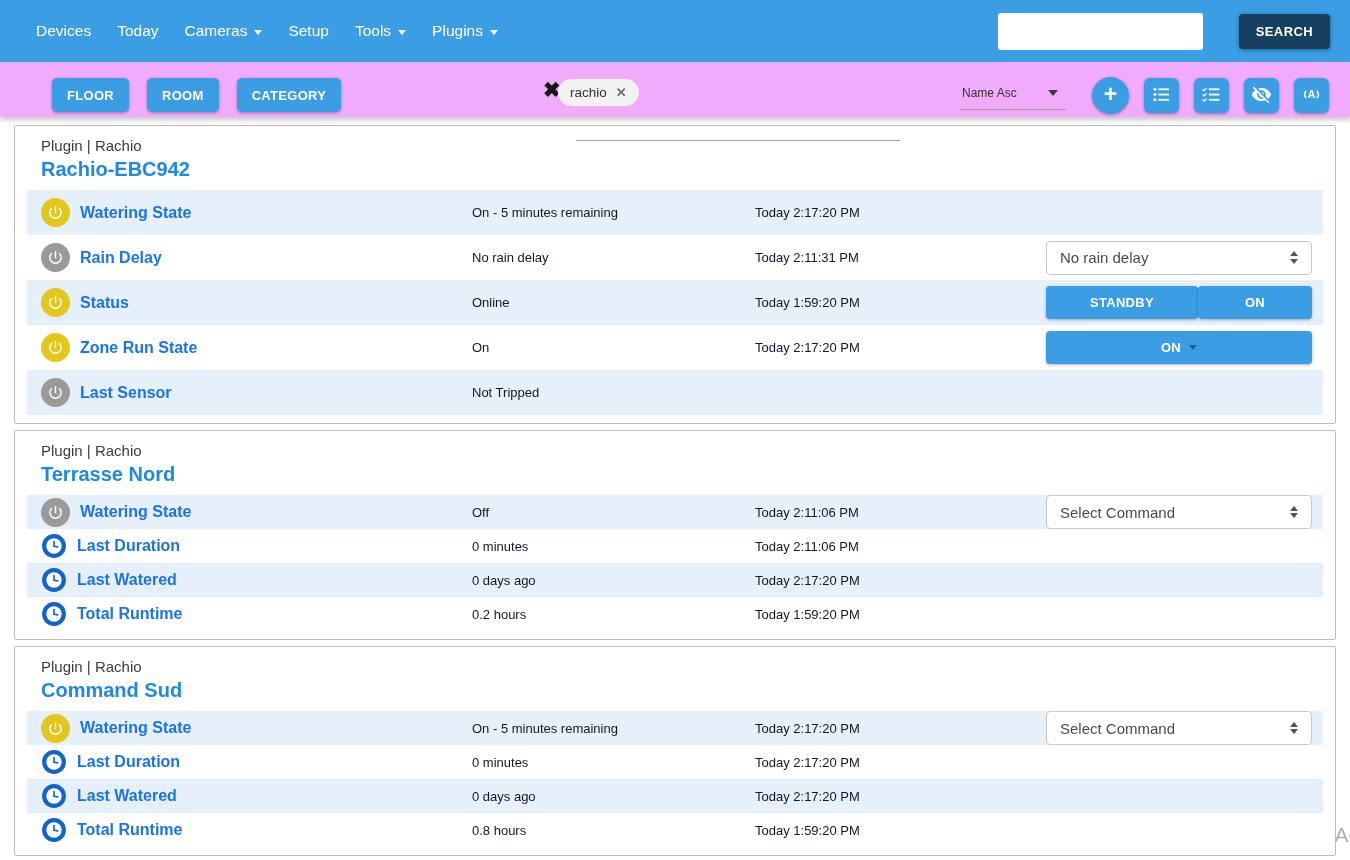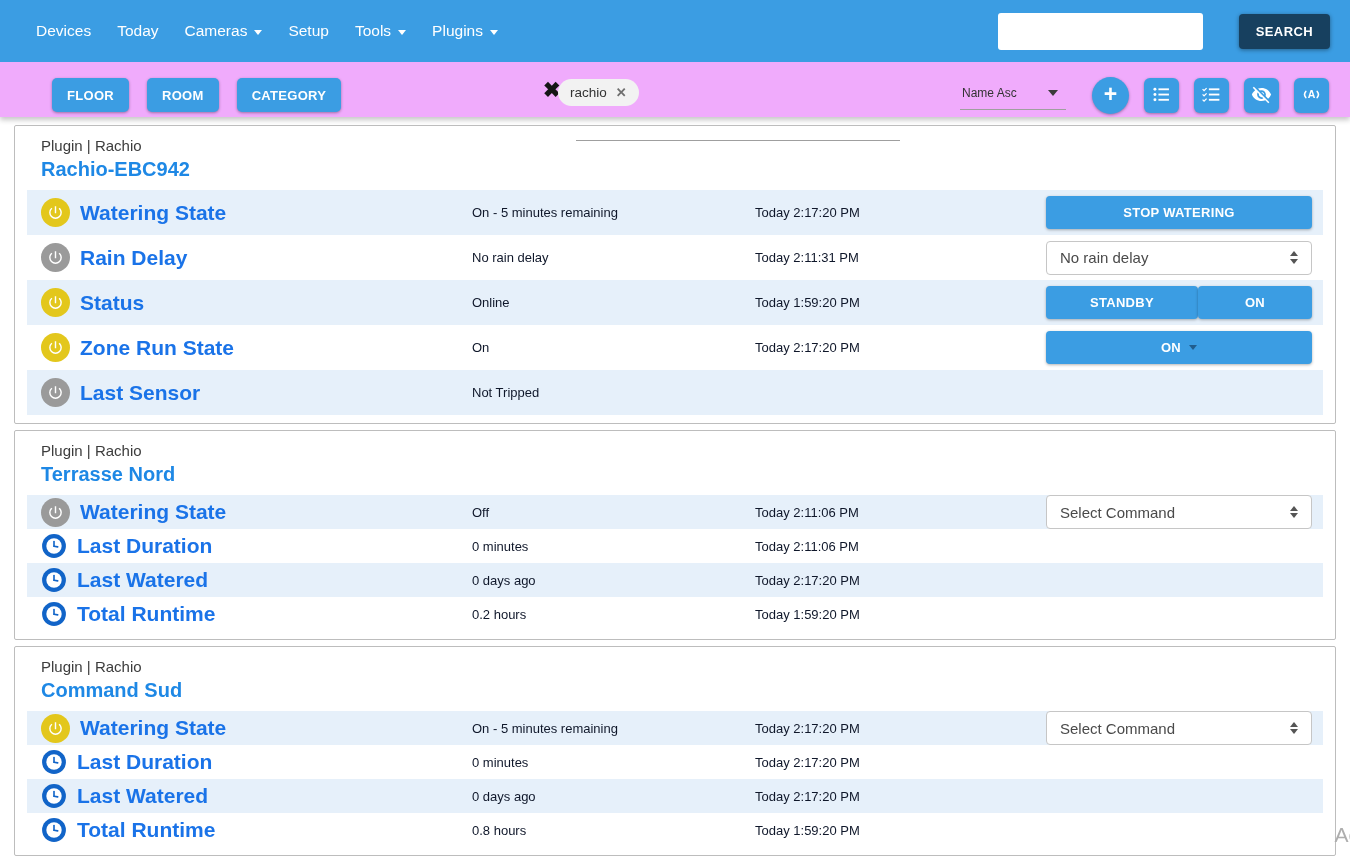--- a/index.html
+++ b/index.html
@@ -57,21 +57,21 @@
   .card { margin:0 14px 6px; border:1px solid #bdbdbd; border-radius:2px;
     background:#fff; padding:6px 12px 8px; }
   .card-plugin { font-size:15px; color:#3c3c3c; padding:5px 0 2px 14px; }
   .card-title { font-size:20px; font-weight:bold; color:#1e88e5; padding:2px 0 9px 14px; }
   .row { display:grid; grid-template-columns:431px 283px 291px 1fr;
     align-items:center; min-height:45px; padding-left:14px; padding-right:11px; }
   .row.hl { background:#e6f0fa; }
   .card.dense .row { min-height:34px; }
   .card.dense .row:first-child { min-height:38px; }
   .cell-label { display:flex; align-items:center; gap:10px; font-weight:bold;
-    color:#1a73e8; font-size:21px; }
+    color:#1a73e8; font-size:16px; }
   .cell-value, .cell-time { color:#0f172a; font-size:13px; }
   .cell-ctl { display:flex; }
   .cell-ctl > * { flex:1; }
 
   .ic { width:29px; height:29px; border-radius:50%; display:flex; flex:none;
     align-items:center; justify-content:center; }
   .ic svg { width:17px; height:17px; }
   .ic-yellow { background:#e3c71c; }
   .ic-gray { background:#9a9a9a; }
   .ic-clock { width:27px; height:27px; color:#1164c8; background:transparent; }
@@ -198,23 +198,20 @@
         <div class="cell-label">
           <span class="ic ic-yellow">
             <svg viewBox="0 0 24 24">
               <path fill="#fff" d="M13 3h-2v10h2V3zm4.83 2.17-1.42 1.42A6.96 6.96 0 0 1 19 12a7 7 0 1 1-14 0c0-2.05.88-3.9 2.58-5.42L6.17 5.17A8.93 8.93 0 0 0 3 12a9 9 0 1 0 18 0c0-2.74-1.23-5.18-3.17-6.83z"></path>
             </svg>
           </span>
           <span>Watering State</span>
         </div>
         <div class="cell-value">On - 5 minutes remaining</div>
         <div class="cell-time">Today 2:17:20 PM</div>
-        <div class="cell-ctl">
-          <button class="btn">STOP WATERING</button>
-        </div>
       </div>
       <div class="row">
         <div class="cell-label">
           <span class="ic ic-gray">
             <svg viewBox="0 0 24 24">
               <path fill="#fff" d="M13 3h-2v10h2V3zm4.83 2.17-1.42 1.42A6.96 6.96 0 0 1 19 12a7 7 0 1 1-14 0c0-2.05.88-3.9 2.58-5.42L6.17 5.17A8.93 8.93 0 0 0 3 12a9 9 0 1 0 18 0c0-2.74-1.23-5.18-3.17-6.83z"></path>
             </svg>
           </span>
           <span>Rain Delay</span>
         </div>

